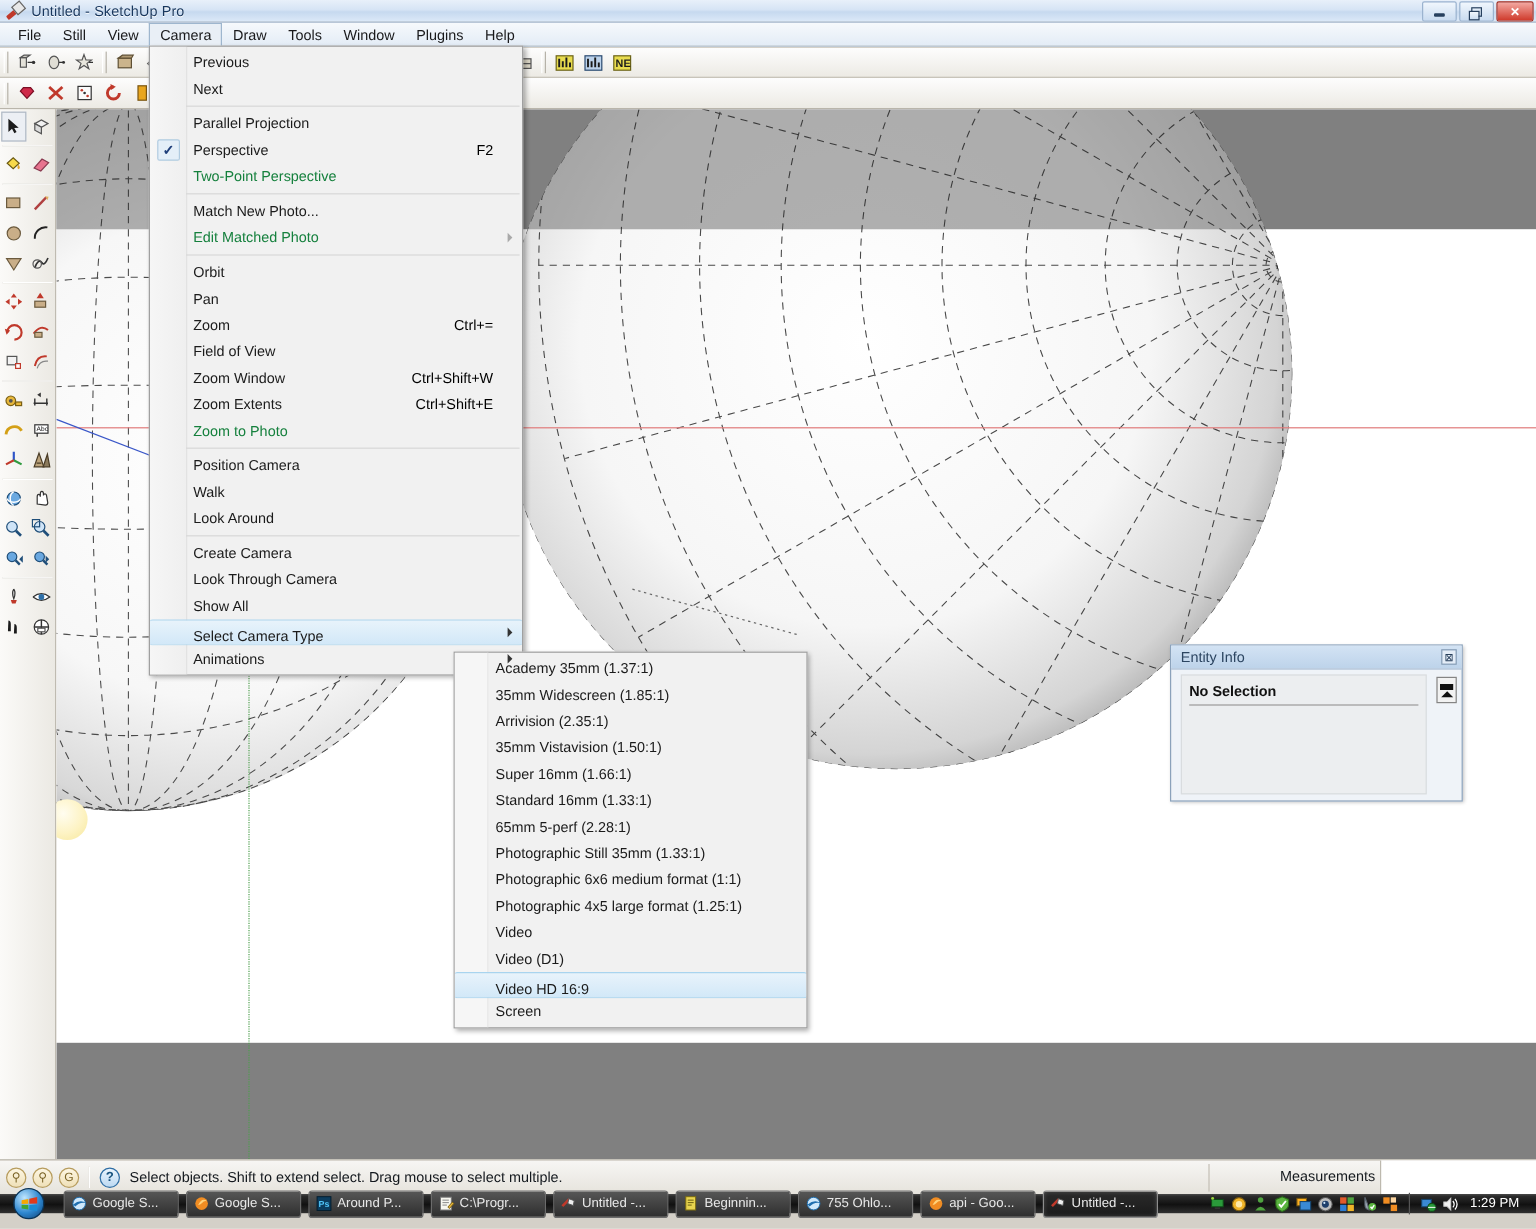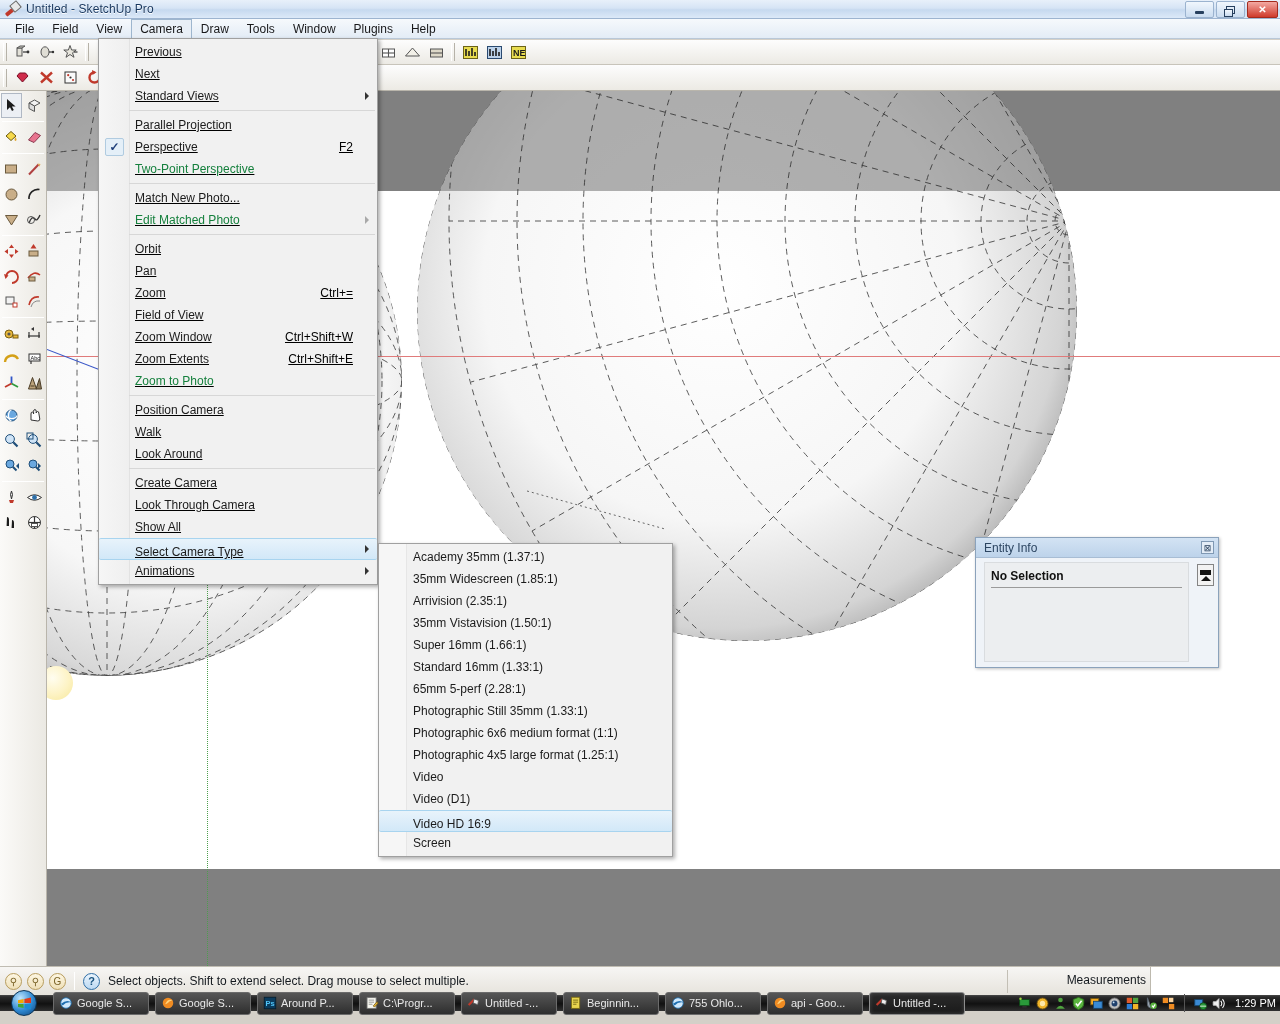--- a/index.html
+++ b/index.html
@@ -169,21 +169,21 @@
   .ei-tri { width:0;height:0;border-left:5px solid transparent;border-right:5px solid transparent;border-bottom:5px solid #111;}
 
   
   .menu {
     position:absolute; background:#f1f1f1;
     border:1px solid #a0a0a0;
     box-shadow:2px 2px 4px rgba(0,0,0,.32);
     padding:2px 0;
     font-size:12px;
   }
-  #cameraMenu { left:98px; top:38px; width:280px;text-decoration:underline; }
+  #cameraMenu { left:124px; top:38px; width:312px; }
   #cameraMenu:before {
     content:""; position:absolute; left:0; top:0; width:30px; height:100%;
     background:linear-gradient(to right,#f6f6f6,#efefef);
     border-right:1px solid #e2e2e2;
   }
   #camTypeMenu { left:378px; top:543px; width:295px; }
   .mi {
     position:relative; height:22px; display:flex; align-items:center;
     padding-left:36px; color:#1b1b1b; white-space:nowrap;
     z-index:1;
@@ -266,21 +266,21 @@
     color:#e8e8e8; font-size:11px; white-space:nowrap; overflow:hidden;
     flex:none;
   }
   .tbtask.active {
     background:linear-gradient(to bottom,#2b2b2b,#1a1a1a);
     border-color:#8d8d8d;
     box-shadow:inset 0 0 4px rgba(255,255,255,.18);
   }
   .tbtask .ticon { width:14px;height:14px;flex:none; }
   .tbtask .tlabel { overflow:hidden; text-overflow:ellipsis; }
-  #tray { margin-left:auto; display:flex; align-items:center; gap:3px; padding-right:4px; }
+  #tray { margin-left:auto; display:flex; align-items:center; gap:3px; padding-right:14px; }
   .trayicon { width:15px;height:15px; flex:none; }
   #trayclock { color:#fff; font-size:11px; margin-left:6px; }
   #traydiv { width:1px;height:18px;background:#555; margin:0 5px; }
 </style>
 </head>
 <body>
 
 <div id="titlebar">
   <div class="tb-icon">
       <span class="sk-logo"></span>
@@ -294,21 +294,21 @@
         <span class="wb-max"></span>
       </div>
     <div class="winbtn close">
         <span>✕</span>
       </div>
   </div>
 </div>
 
 <div id="menubar">
     <div class="menu-top">File</div>
-    <div class="menu-top">Field</div>
+    <div class="menu-top">Still</div>
     <div class="menu-top">View</div>
     <div class="menu-top open">Camera</div>
     <div class="menu-top">Draw</div>
     <div class="menu-top">Tools</div>
     <div class="menu-top">Window</div>
     <div class="menu-top">Plugins</div>
     <div class="menu-top">Help</div>
   </div>
 
 <div id="toolbar1">
@@ -863,24 +863,20 @@
   </div>
 </div>
 
 <div class="menu" id="cameraMenu">
     <div class="mi">
       <span>Previous</span>
     </div>
     <div class="mi">
       <span>Next</span>
     </div>
-    <div class="mi">
-      <span>Standard Views</span>
-      <span class="arrow"></span>
-    </div>
     <div class="msep"></div>
     <div class="mi">
       <span>Parallel Projection</span>
     </div>
     <div class="mi">
       <span class="chk">✓</span>
       <span>Perspective</span>
       <span class="acc">F2</span>
     </div>
     <div class="mi dis">

